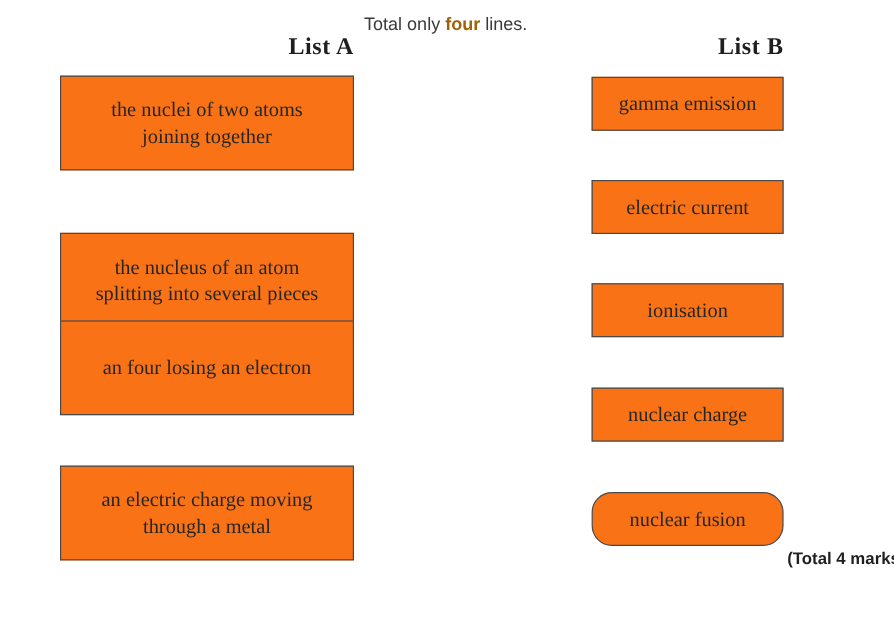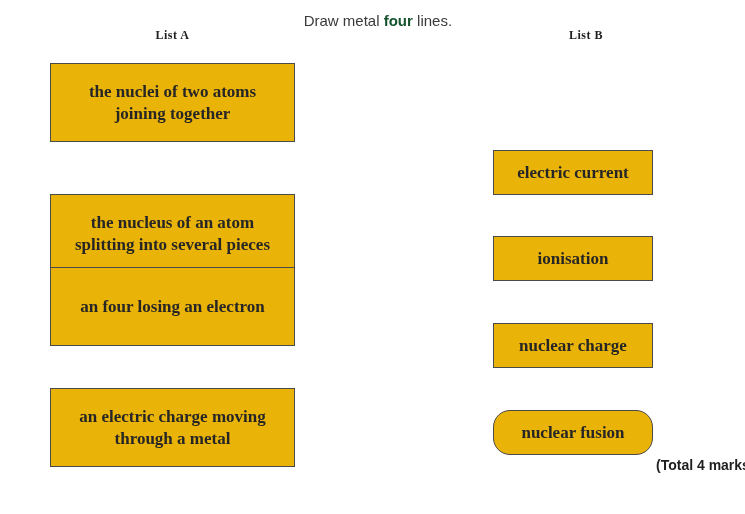--- a/index.html
+++ b/index.html
@@ -18,46 +18,45 @@
   
   .instruction {
     position: absolute;
     left: 287px;
     top: -5px;
     font-family: "Liberation Sans", sans-serif;
     font-size: 15px;
     color: #3a3a3a;
     white-space: pre;
   }
-  .instruction .bold { font-weight: bold; color: #14532d; }
+  .instruction .bold { font-weight: bold; color: #a16207; }
 
   
   .col-header {
     position: absolute;
     top: 28px;
     font-weight: bold;
-    font-size: 12px;
+    font-size: 20px;
     color: #1f1f1f;
-    text-align: center;
+    text-align: right;
     letter-spacing: 0.5px;
   }
   .header-a { left: 50px; width: 245px; }
-  .header-b { left: 506px; width: 160px; }
+  .header-b { left: 493px; width: 160px; }
 
   
   .box {
     position: absolute;
     border: 1.5px solid #4a4a4a;
-    background: #eab308;
+    background: #f97316;
     display: flex;
     align-items: center;
     justify-content: center;
     text-align: center;
     box-sizing: border-box;
-    font-weight: bold;
   }
   .box .label {
     font-size: 17px;
     color: #262626;
     line-height: 22px;
     white-space: pre-line;
   }
   .box-a { left: 50px; width: 245px; height: 79px; }
   .box-b { left: 493px; width: 160px; height: 45px; }
 
@@ -83,21 +82,21 @@
     color: #1f1f1f;
     white-space: nowrap;
   }
 </style>
 </head>
 <body>
 
 <div class="page">
 
   <div class="instruction">
-    <span>Draw metal </span><span class="bold">four</span><span> lines.</span>
+    <span>Total only </span><span class="bold">four</span><span> lines.</span>
   </div>
 
   <div class="col-header header-a">List A</div>
   <div class="col-header header-b">List B</div>
 
   <div class="box box-a a1">
     <span class="label">the nuclei of two atoms
 joining together</span>
   </div>
   <div class="box box-a a2">
@@ -105,20 +104,23 @@
 splitting into several pieces</span>
   </div>
   <div class="box box-a a3">
     <span class="label">an four losing an electron</span>
   </div>
   <div class="box box-a a4">
     <span class="label">an electric charge moving
 through a metal</span>
   </div>
 
+  <div class="box box-b b1">
+    <span class="label">gamma emission</span>
+  </div>
   <div class="box box-b b2">
     <span class="label">electric current</span>
   </div>
   <div class="box box-b b3">
     <span class="label">ionisation</span>
   </div>
   <div class="box box-b b4">
     <span class="label">nuclear charge</span>
   </div>
   <div class="box box-b b5">

